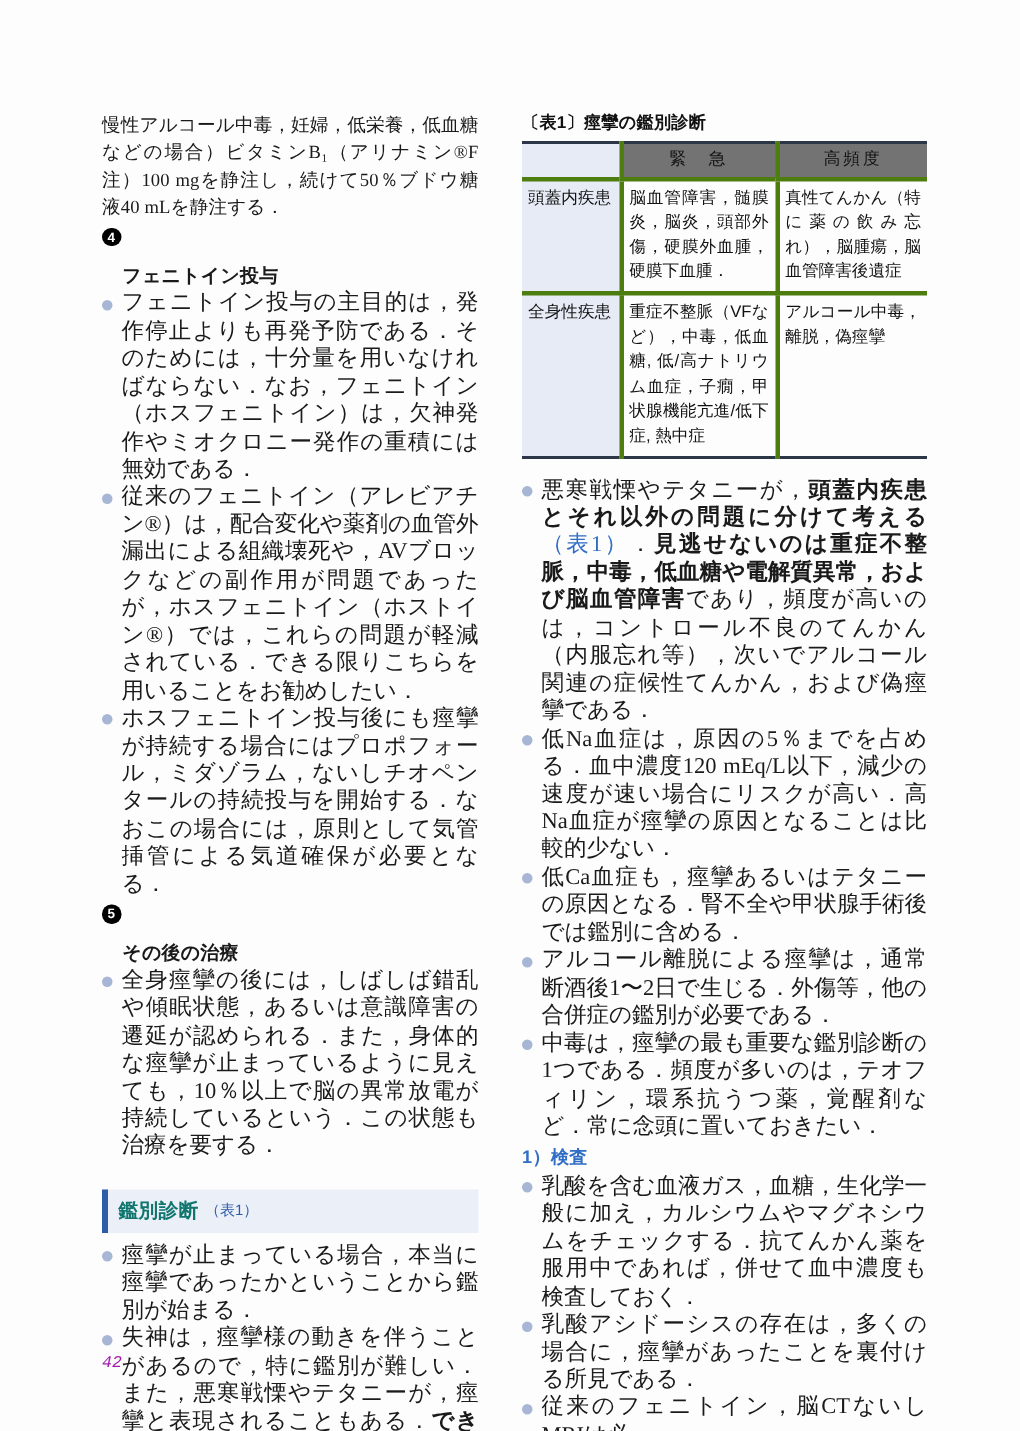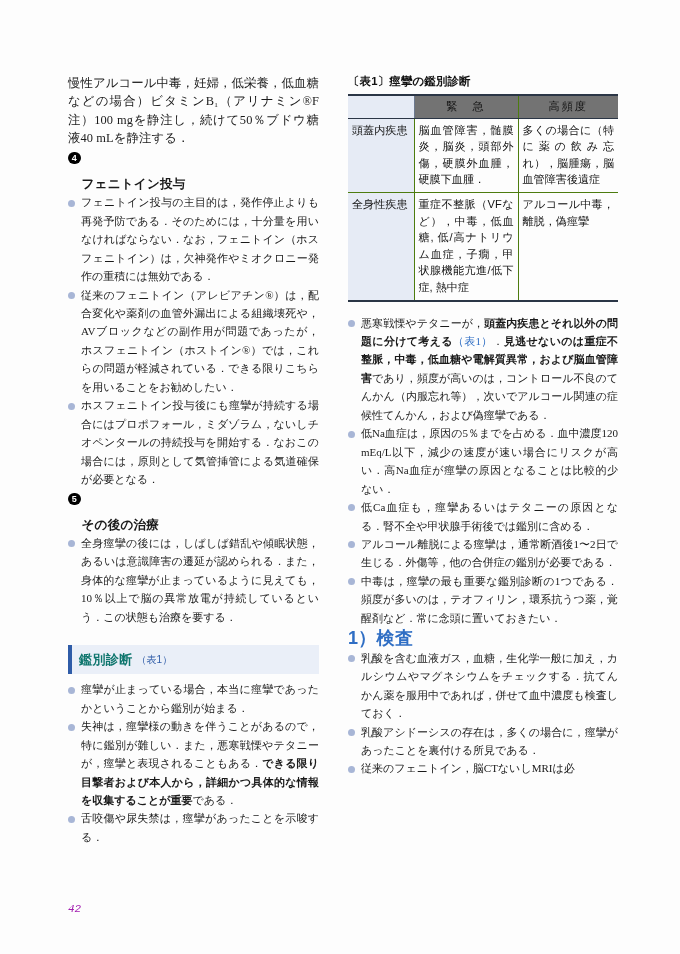--- a/index.html
+++ b/index.html
@@ -55,21 +55,21 @@
   .bullet-item > .dot {
     position: absolute;
     left: 0px;
     top: 6.4px;
     width: 7px;
     height: 7px;
     border-radius: 50%;
     background: #a8b6d6;
   }
   .bullet-text {
-    font-size: 11px;
+    font-size: 15px;
     line-height: 18.45px;
     text-align: justify;
     text-justify: inter-ideograph;
     display: block;
   }
   .b { font-weight: bold; }
 
   
   .num-head {
     display: flex;
@@ -131,21 +131,21 @@
     font-family: "Liberation Sans", "DejaVu Sans", sans-serif;
     font-size: 10px;
     color: #2f5ca8;
     margin-left: 4px;
     font-weight: normal;
   }
 
   
   .subhead {
     font-family: "Liberation Sans", "DejaVu Sans", sans-serif;
-    font-size: 18px;
+    font-size: 12px;
     font-weight: bold;
     color: #2f6ec4;
     margin: 2px 0 1px 0;
     line-height: 18.45px;
     letter-spacing: 0.3px;
   }
 
   
   .table-caption {
     font-family: "Liberation Sans", "DejaVu Sans", sans-serif;
@@ -157,21 +157,21 @@
   }
   table.dx-table {
     border-collapse: collapse;
     width: 270px;
     font-family: "Liberation Sans", "DejaVu Sans", sans-serif;
     font-size: 11.1px;
     table-layout: fixed;
   }
   table.dx-table th,
   table.dx-table td {
-    border: 1px solid #4d7c0f;
+    border: 3px solid #4d7c0f;
     padding: 3px 4px 4px 4px;
     vertical-align: top;
     line-height: 16.6px;
     text-align: justify;
     text-justify: inter-ideograph;
     color: #111111;
   }
   table.dx-table thead th {
     background: #737373;
     text-align: center;
@@ -291,21 +291,21 @@
             <tr>
               <th class="corner"></th>
               <th>緊　急</th>
               <th class="head-last">高頻度</th>
             </tr>
           </thead>
           <tbody>
             <tr>
               <th class="rowhead">頭蓋内疾患</th>
               <td>脳血管障害，髄膜炎，脳炎，頭部外傷，硬膜外血腫，硬膜下血腫．</td>
-              <td class="cell-last">多くの場合に（特に薬の飲み忘れ），脳腫瘍，脳血管障害後遺症</td>
+              <td class="cell-last">真性てんかん（特に薬の飲み忘れ），脳腫瘍，脳血管障害後遺症</td>
             </tr>
             <tr>
               <th class="rowhead">全身性疾患</th>
               <td>重症不整脈（VFなど），中毒，低血糖, 低/高ナトリウム血症，子癇，甲状腺機能亢進/低下症, 熱中症</td>
               <td class="cell-last">アルコール中毒，離脱，偽痙攣</td>
             </tr>
           </tbody>
         </table>
       </div>
 

